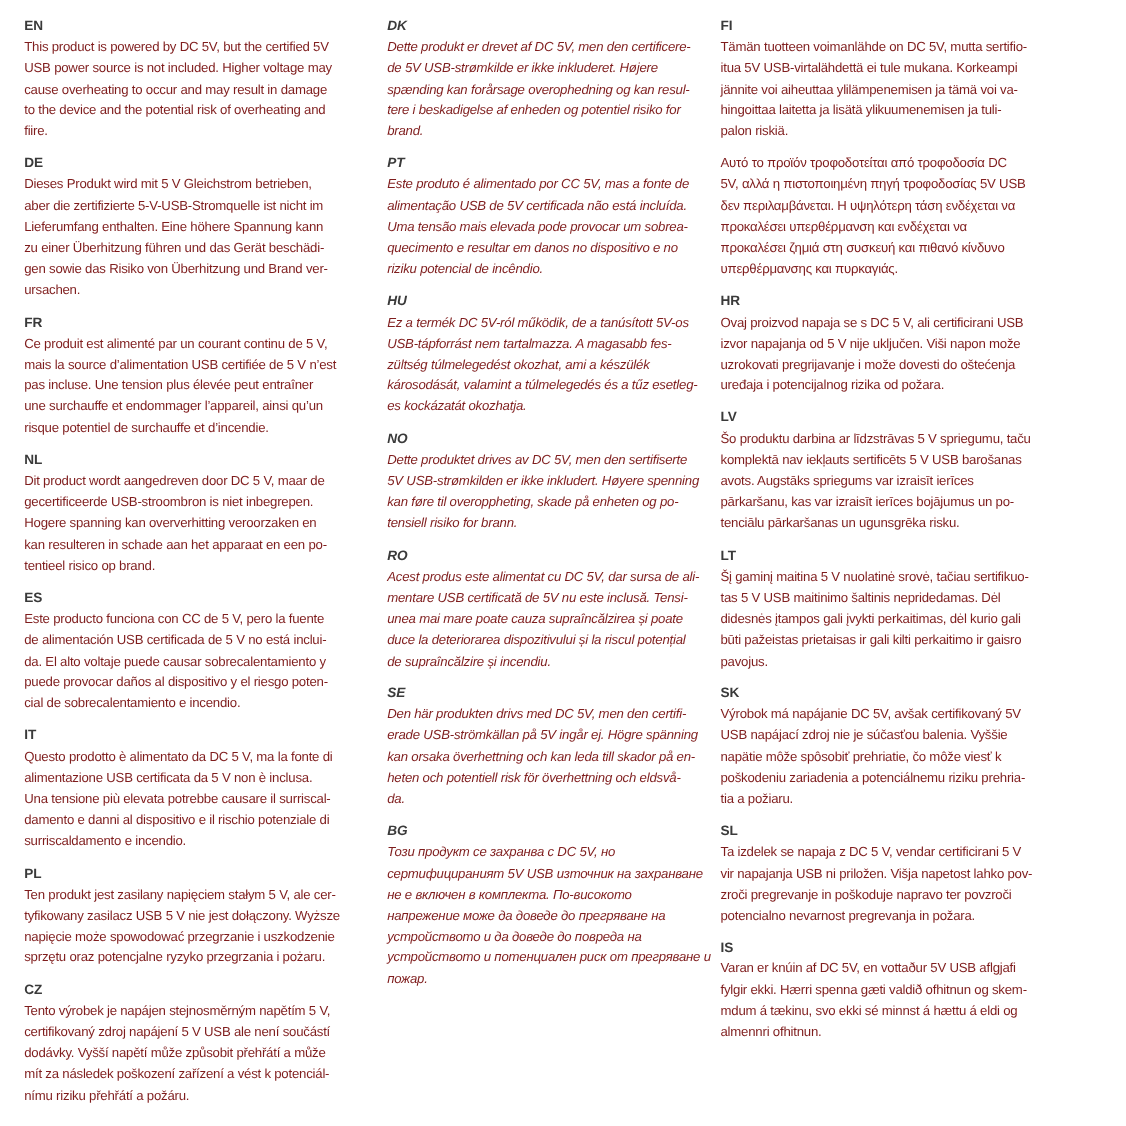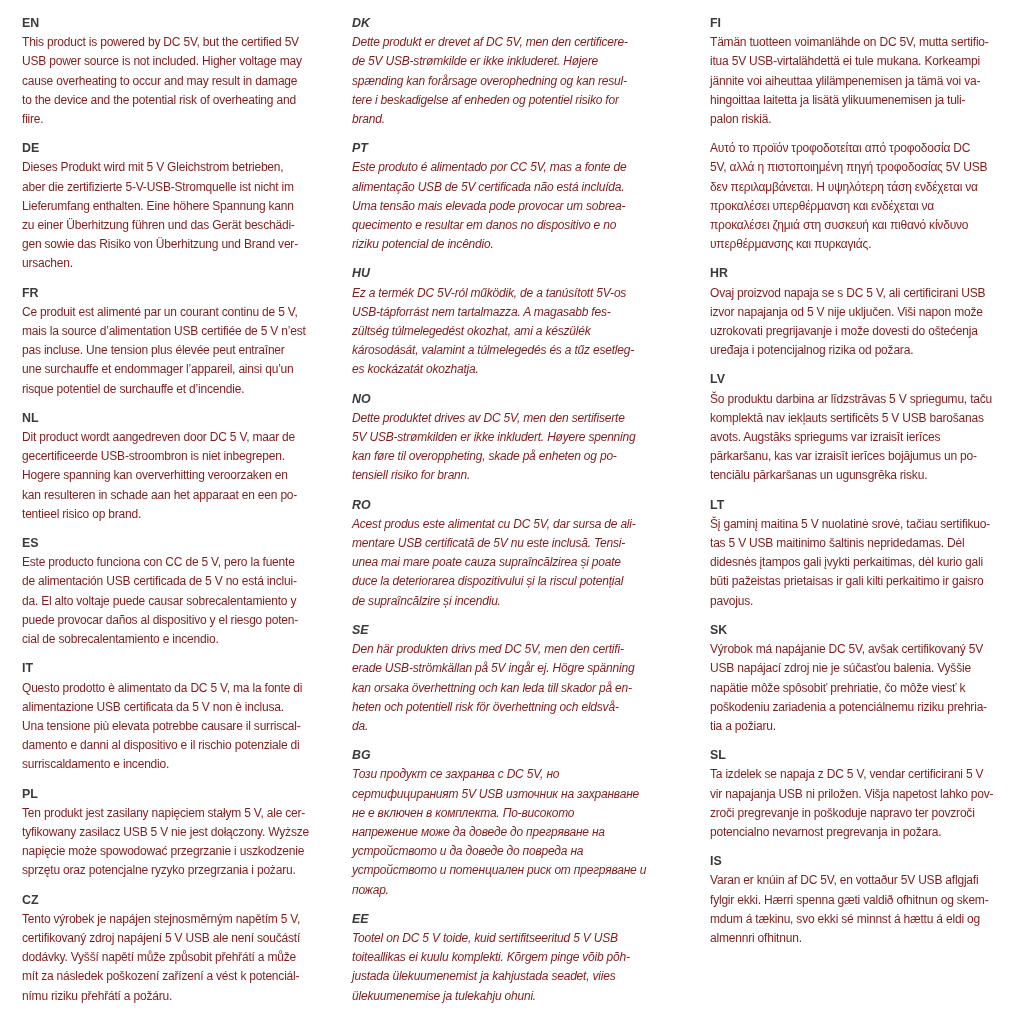--- a/index.html
+++ b/index.html
@@ -15,21 +15,21 @@
     overflow: hidden;
     color: #3a3a3a;
   }
   .col {
     position: absolute;
     top: 14px;
     
   }
   .col-1 { left: 22px; }
   .col-2 { left: 352px; font-style: italic; }
-  .col-3 { left: 710px; }
+  .col-3 { left: 655px; }
   .sec { margin-bottom: 10px; }
   .lang {
     font-size: 12.4px;
     line-height: 19.2px;
     font-weight: 700;
     color: #3a3a3a;
   }
   .body {
     font-size: 12px;
     line-height: 19.2px;
@@ -161,27 +161,20 @@
     <div class="sec">
       <div class="lang">BG</div>
       <div class="body">Този продукт се захранва с DC 5V, но
 сертифицираният 5V USB източник на захранване
 не е включен в комплекта. По-високото
 напрежение може да доведе до прегряване на
 устройството и да доведе до повреда на
 устройството и потенциален риск от прегряване и
 пожар.</div>
     </div>
-    <div class="sec">
-      <div class="lang">EE</div>
-      <div class="body">Tootel on DC 5 V toide, kuid sertifitseeritud 5 V USB
-toiteallikas ei kuulu komplekti. Kõrgem pinge võib põh-
-justada ülekuumenemist ja kahjustada seadet, viies
-ülekuumenemise ja tulekahju ohuni.</div>
-    </div>
   </div>
 
   <div class="col col-3">
     <div class="sec">
       <div class="lang">FI</div>
       <div class="body">Tämän tuotteen voimanlähde on DC 5V, mutta sertifio-
 itua 5V USB-virtalähdettä ei tule mukana. Korkeampi
 jännite voi aiheuttaa ylilämpenemisen ja tämä voi va-
 hingoittaa laitetta ja lisätä ylikuumenemisen ja tuli-
 palon riskiä.</div>

